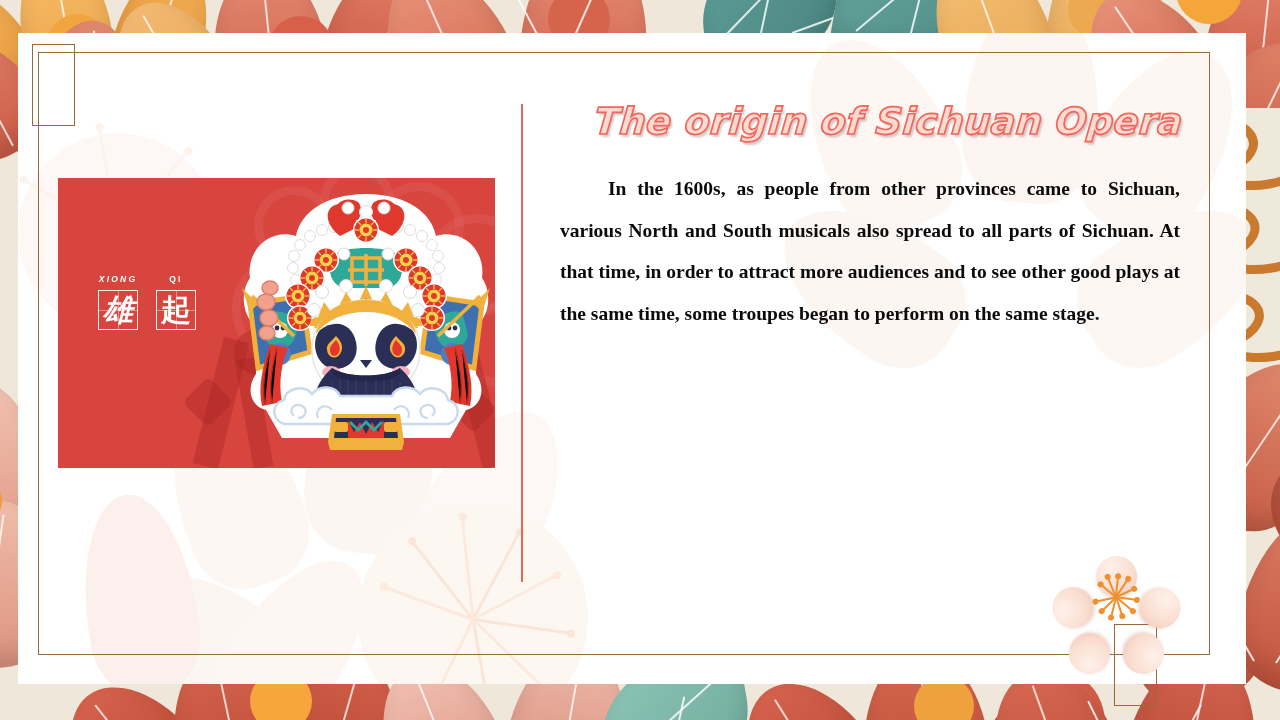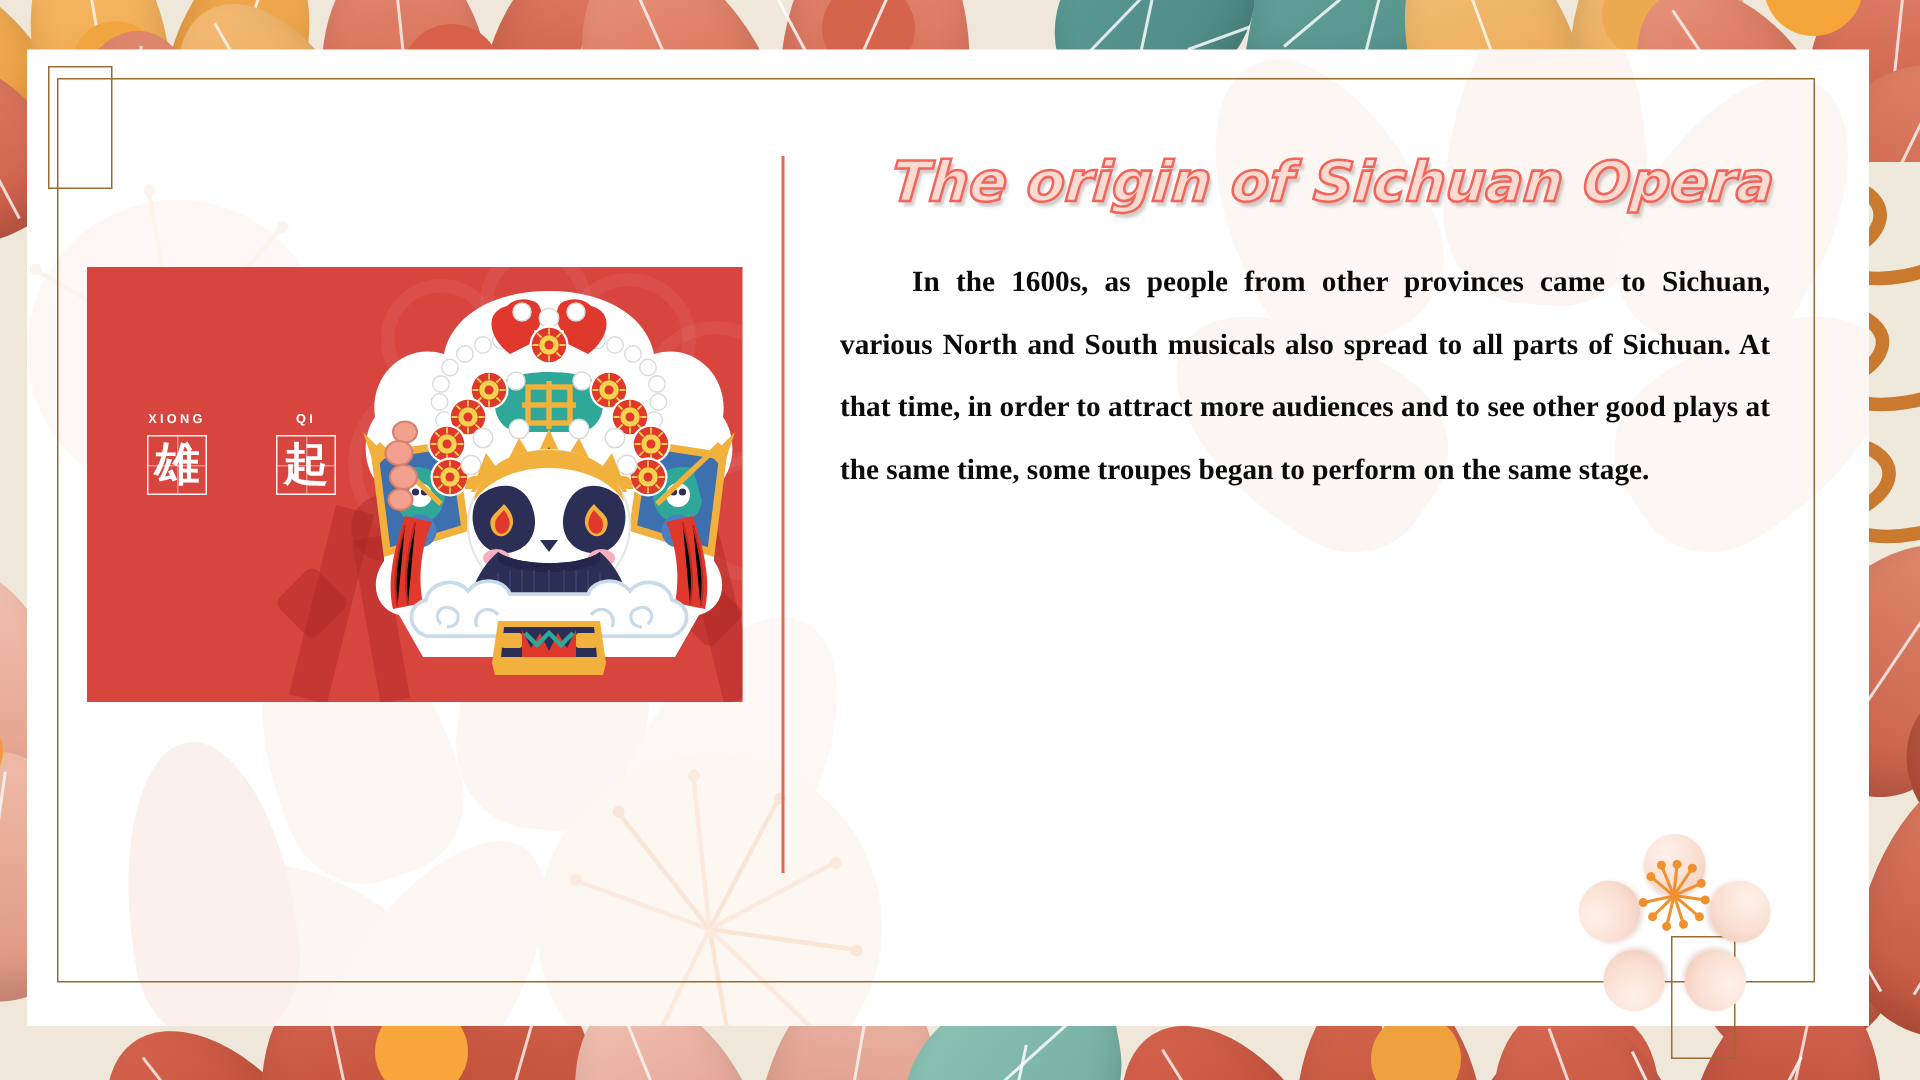--- a/index.html
+++ b/index.html
@@ -320,27 +320,27 @@
     <div class="bgshape" style="left:150px;top:160px;width:26px;height:130px;transform:rotate(14deg);"></div>
     <div class="bgshape" style="left:186px;top:180px;width:20px;height:110px;transform:rotate(-10deg);"></div>
     <div class="bgshape" style="left:410px;top:170px;width:24px;height:120px;transform:rotate(-14deg);"></div>
     <div class="bgshape" style="left:132px;top:206px;width:36px;height:36px;border-radius:6px;transform:rotate(45deg);"></div>
     <div class="bgshape" style="left:398px;top:214px;width:34px;height:34px;border-radius:6px;transform:rotate(45deg);"></div>
     <div class="bgshape rnd" style="left:176px;top:152px;width:44px;height:44px;"></div>
     <div class="bgshape rnd" style="left:366px;top:150px;width:40px;height:40px;"></div>
 
     <div id="caption">
       <div style="display:flex;gap:18px;">
-        <div style="width:40px;">
+        <div style="width:40px;font-style:italic;">
           <div class="pinyin">XIONG</div>
           <div class="ch-cell" style="margin-top:6px;">
             <span class="ch-glyph">雄</span>
           </div>
         </div>
-        <div style="width:40px;margin-left:28px;">
+        <div style="width:40px;">
           <div class="pinyin">QI</div>
           <div class="ch-cell" style="margin-top:6px;">
             <span class="ch-glyph">起</span>
           </div>
         </div>
       </div>
     </div>
 
     <svg style="position:absolute;left:178px;top:14px;" width="260" height="276" viewBox="0 0 260 276">
       <defs>

